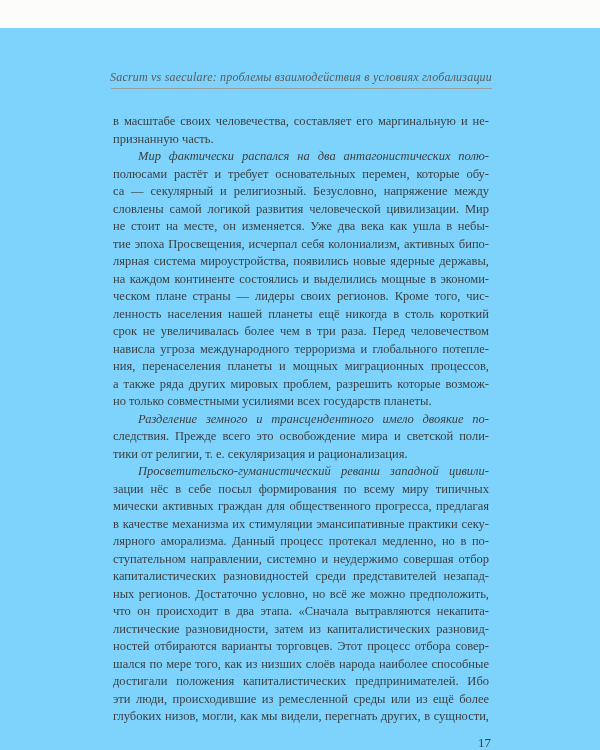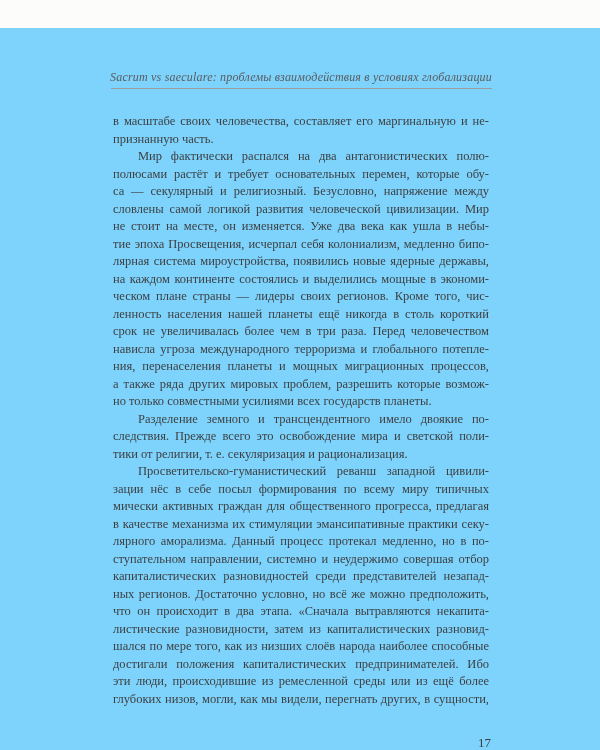--- a/index.html
+++ b/index.html
@@ -56,20 +56,21 @@
     text-align: justify;
   }
   
   .line.j::after {
     content: "";
     display: inline-block;
     width: 100%;
   }
   .line.indent {
     text-indent: 25px;
+    font-style: italic;
   }
   .page-number {
     position: absolute;
     top: 706px;
     left: 113px;
     width: 378px;
     height: 18px;
     line-height: 18px;
     text-align: right;
     font-size: 13px;
@@ -83,21 +84,21 @@
   <div class="running-head">Sacrum vs saeculare: проблемы взаимодействия в условиях глобализации</div>
   <div class="head-rule"></div>
   <div class="body-text">
       <div class="line j">в масштабе своих человечества, составляет его маргинальную и не-</div>
       <div class="line">признанную часть.</div>
       <div class="line j indent">Мир фактически распался на два антагонистических полю-</div>
       <div class="line j">полюсами растёт и требует основательных перемен, которые обу-</div>
       <div class="line j">са — секулярный и религиозный. Безусловно, напряжение между</div>
       <div class="line j">словлены самой логикой развития человеческой цивилизации. Мир</div>
       <div class="line j">не стоит на месте, он изменяется. Уже два века как ушла в небы-</div>
-      <div class="line j">тие эпоха Просвещения, исчерпал себя колониализм, медленно бипо-</div>
+      <div class="line j">тие эпоха Просвещения, исчерпал себя колониализм, активных бипо-</div>
       <div class="line j">лярная система мироустройства, появились новые ядерные державы,</div>
       <div class="line j">на каждом континенте состоялись и выделились мощные в экономи-</div>
       <div class="line j">ческом плане страны — лидеры своих регионов. Кроме того, чис-</div>
       <div class="line j">ленность населения нашей планеты ещё никогда в столь короткий</div>
       <div class="line j">срок не увеличивалась более чем в три раза. Перед человечеством</div>
       <div class="line j">нависла угроза международного терроризма и глобального потепле-</div>
       <div class="line j">ния, перенаселения планеты и мощных миграционных процессов,</div>
       <div class="line j">а также ряда других мировых проблем, разрешить которые возмож-</div>
       <div class="line">но только совместными усилиями всех государств планеты.</div>
       <div class="line j indent">Разделение земного и трансцендентного имело двоякие по-</div>
@@ -106,19 +107,20 @@
       <div class="line j indent">Просветительско-гуманистический реванш западной цивили-</div>
       <div class="line j">зации нёс в себе посыл формирования по всему миру типичных эконо-</div>
       <div class="line j">мически активных граждан для общественного прогресса, предлагая</div>
       <div class="line j">в качестве механизма их стимуляции эмансипативные практики секу-</div>
       <div class="line j">лярного аморализма. Данный процесс протекал медленно, но в по-</div>
       <div class="line j">ступательном направлении, системно и неудержимо совершая отбор</div>
       <div class="line j">капиталистических разновидностей среди представителей незапад-</div>
       <div class="line j">ных регионов. Достаточно условно, но всё же можно предположить,</div>
       <div class="line j">что он происходит в два этапа. «Сначала вытравляются некапита-</div>
       <div class="line j">листические разновидности, затем из капиталистических разновид-</div>
+      <div class="line j">ностей отбираются варианты торговцев. Этот процесс отбора совер-</div>
       <div class="line j">шался по мере того, как из низших слоёв народа наиболее способные</div>
       <div class="line j">достигали положения капиталистических предпринимателей. Ибо</div>
       <div class="line j">эти люди, происходившие из ремесленной среды или из ещё более</div>
       <div class="line j">глубоких низов, могли, как мы видели, перегнать других, в сущности,</div>
     </div>
   <div class="page-number">17</div>
 </div>
 
 </body></html>

